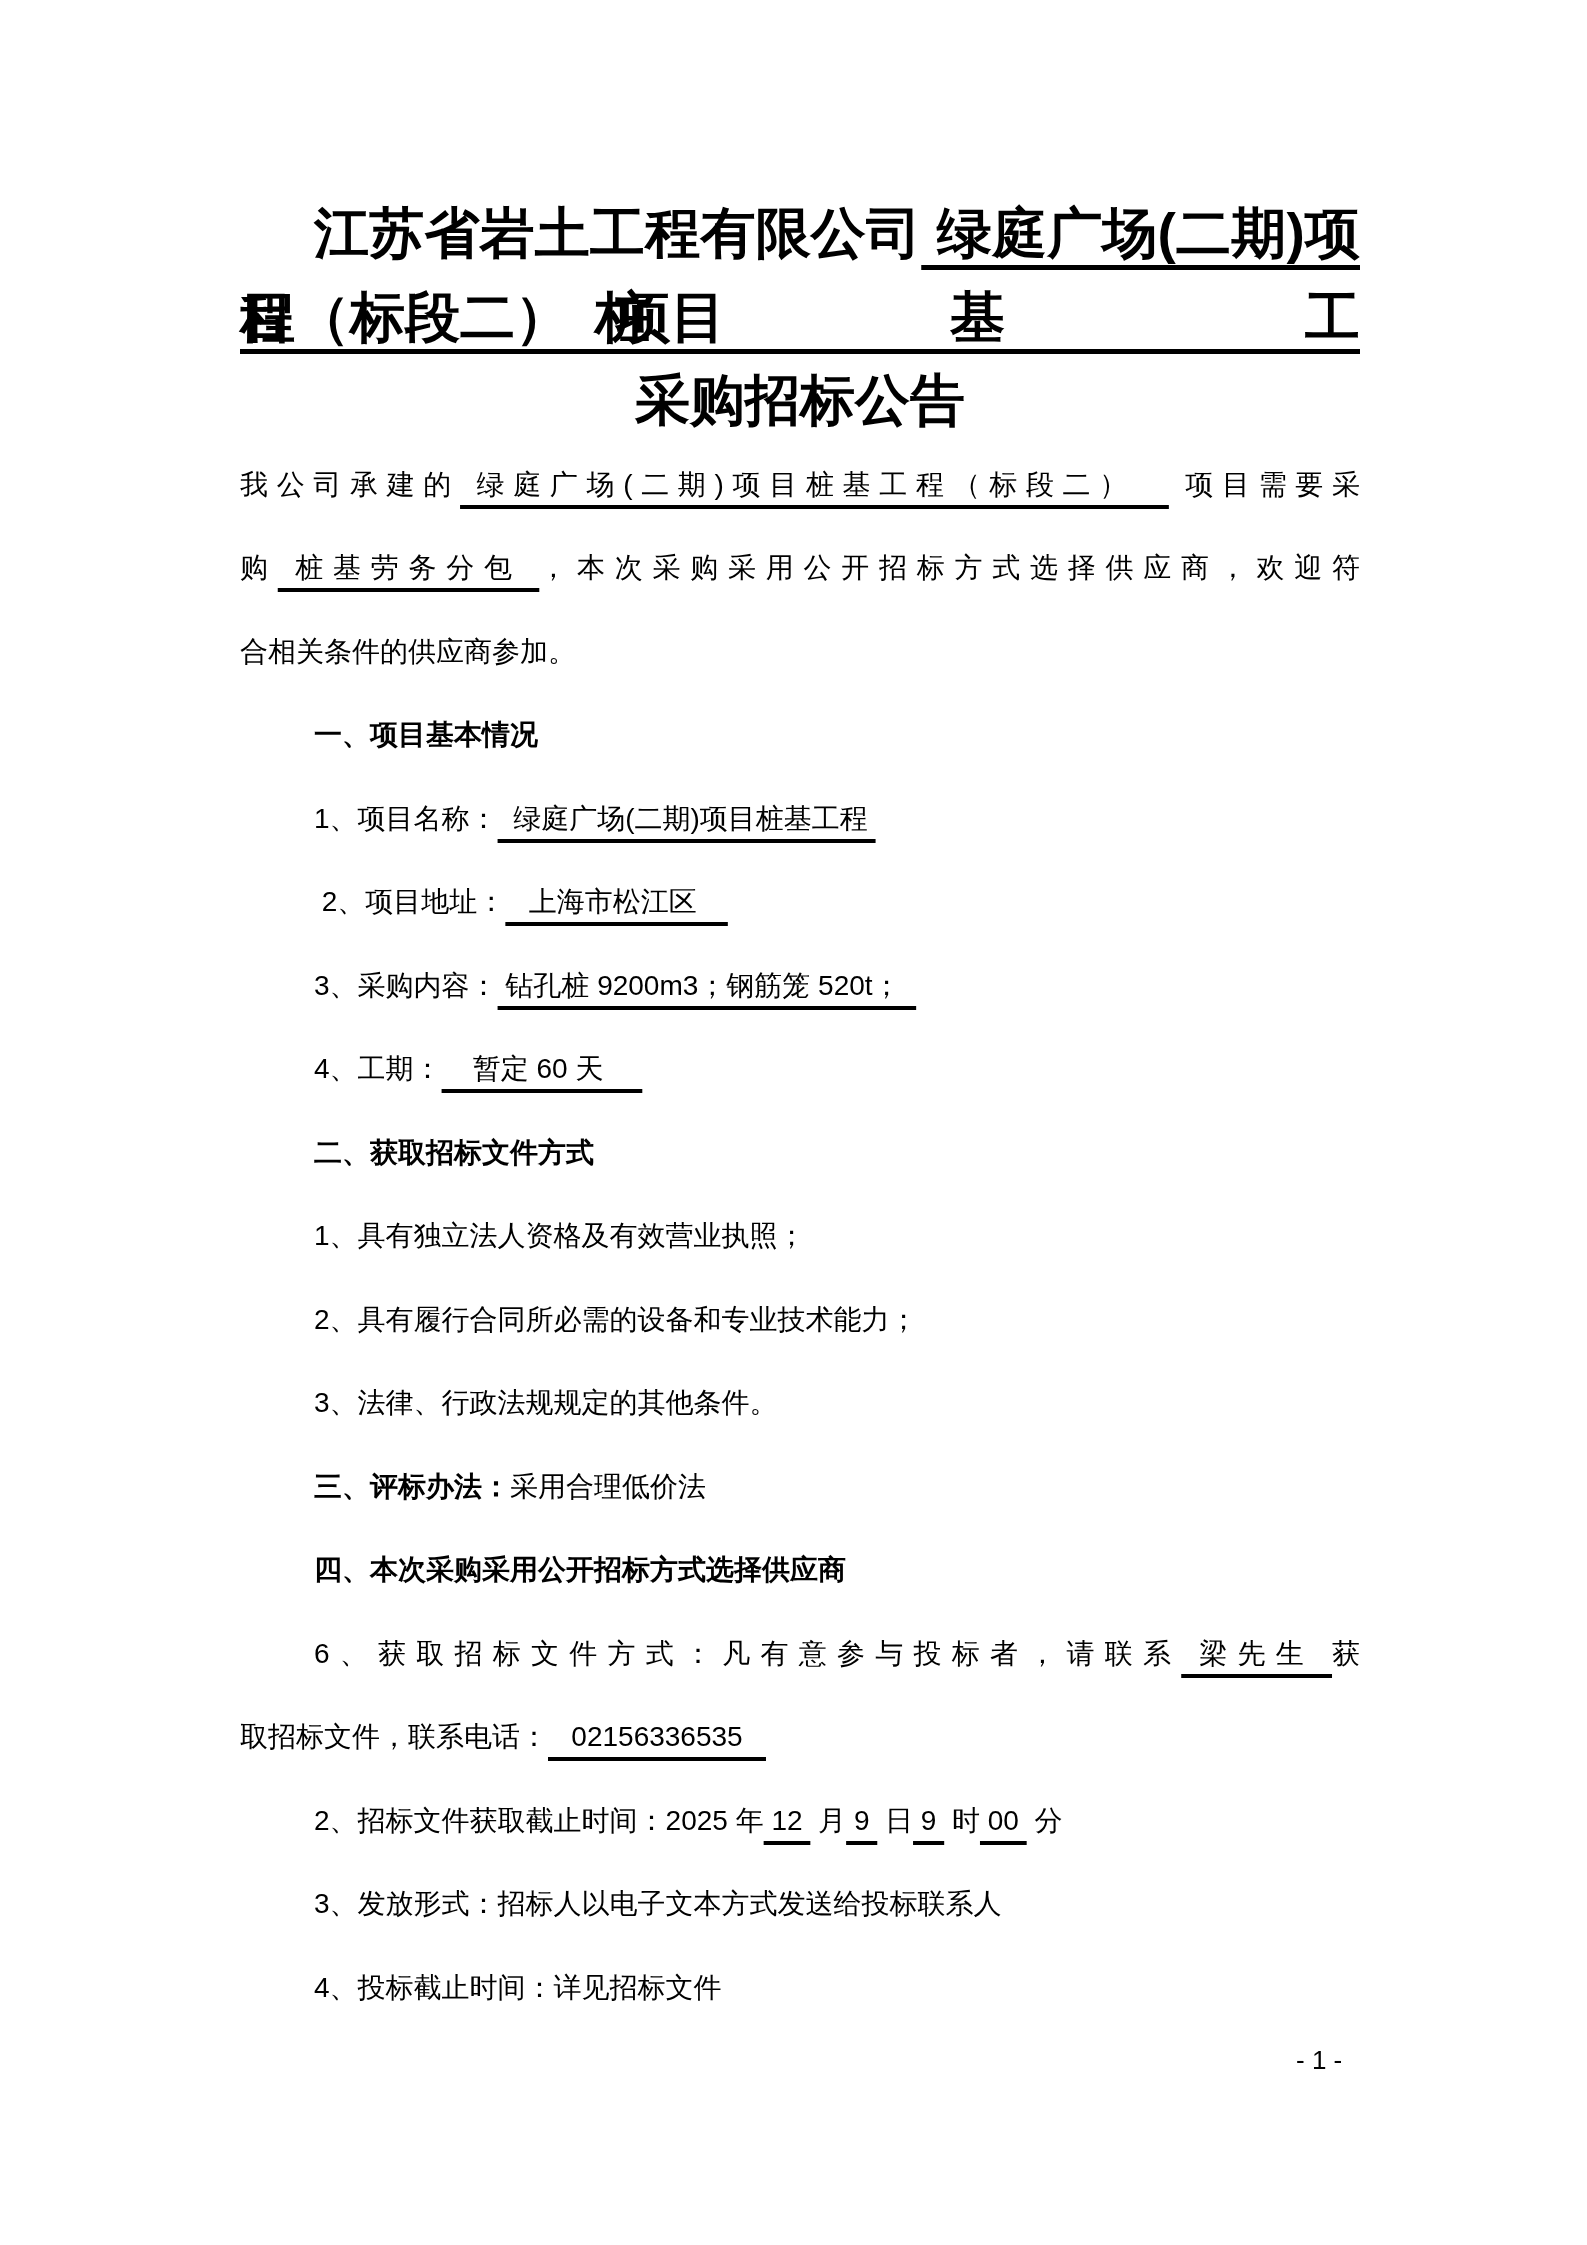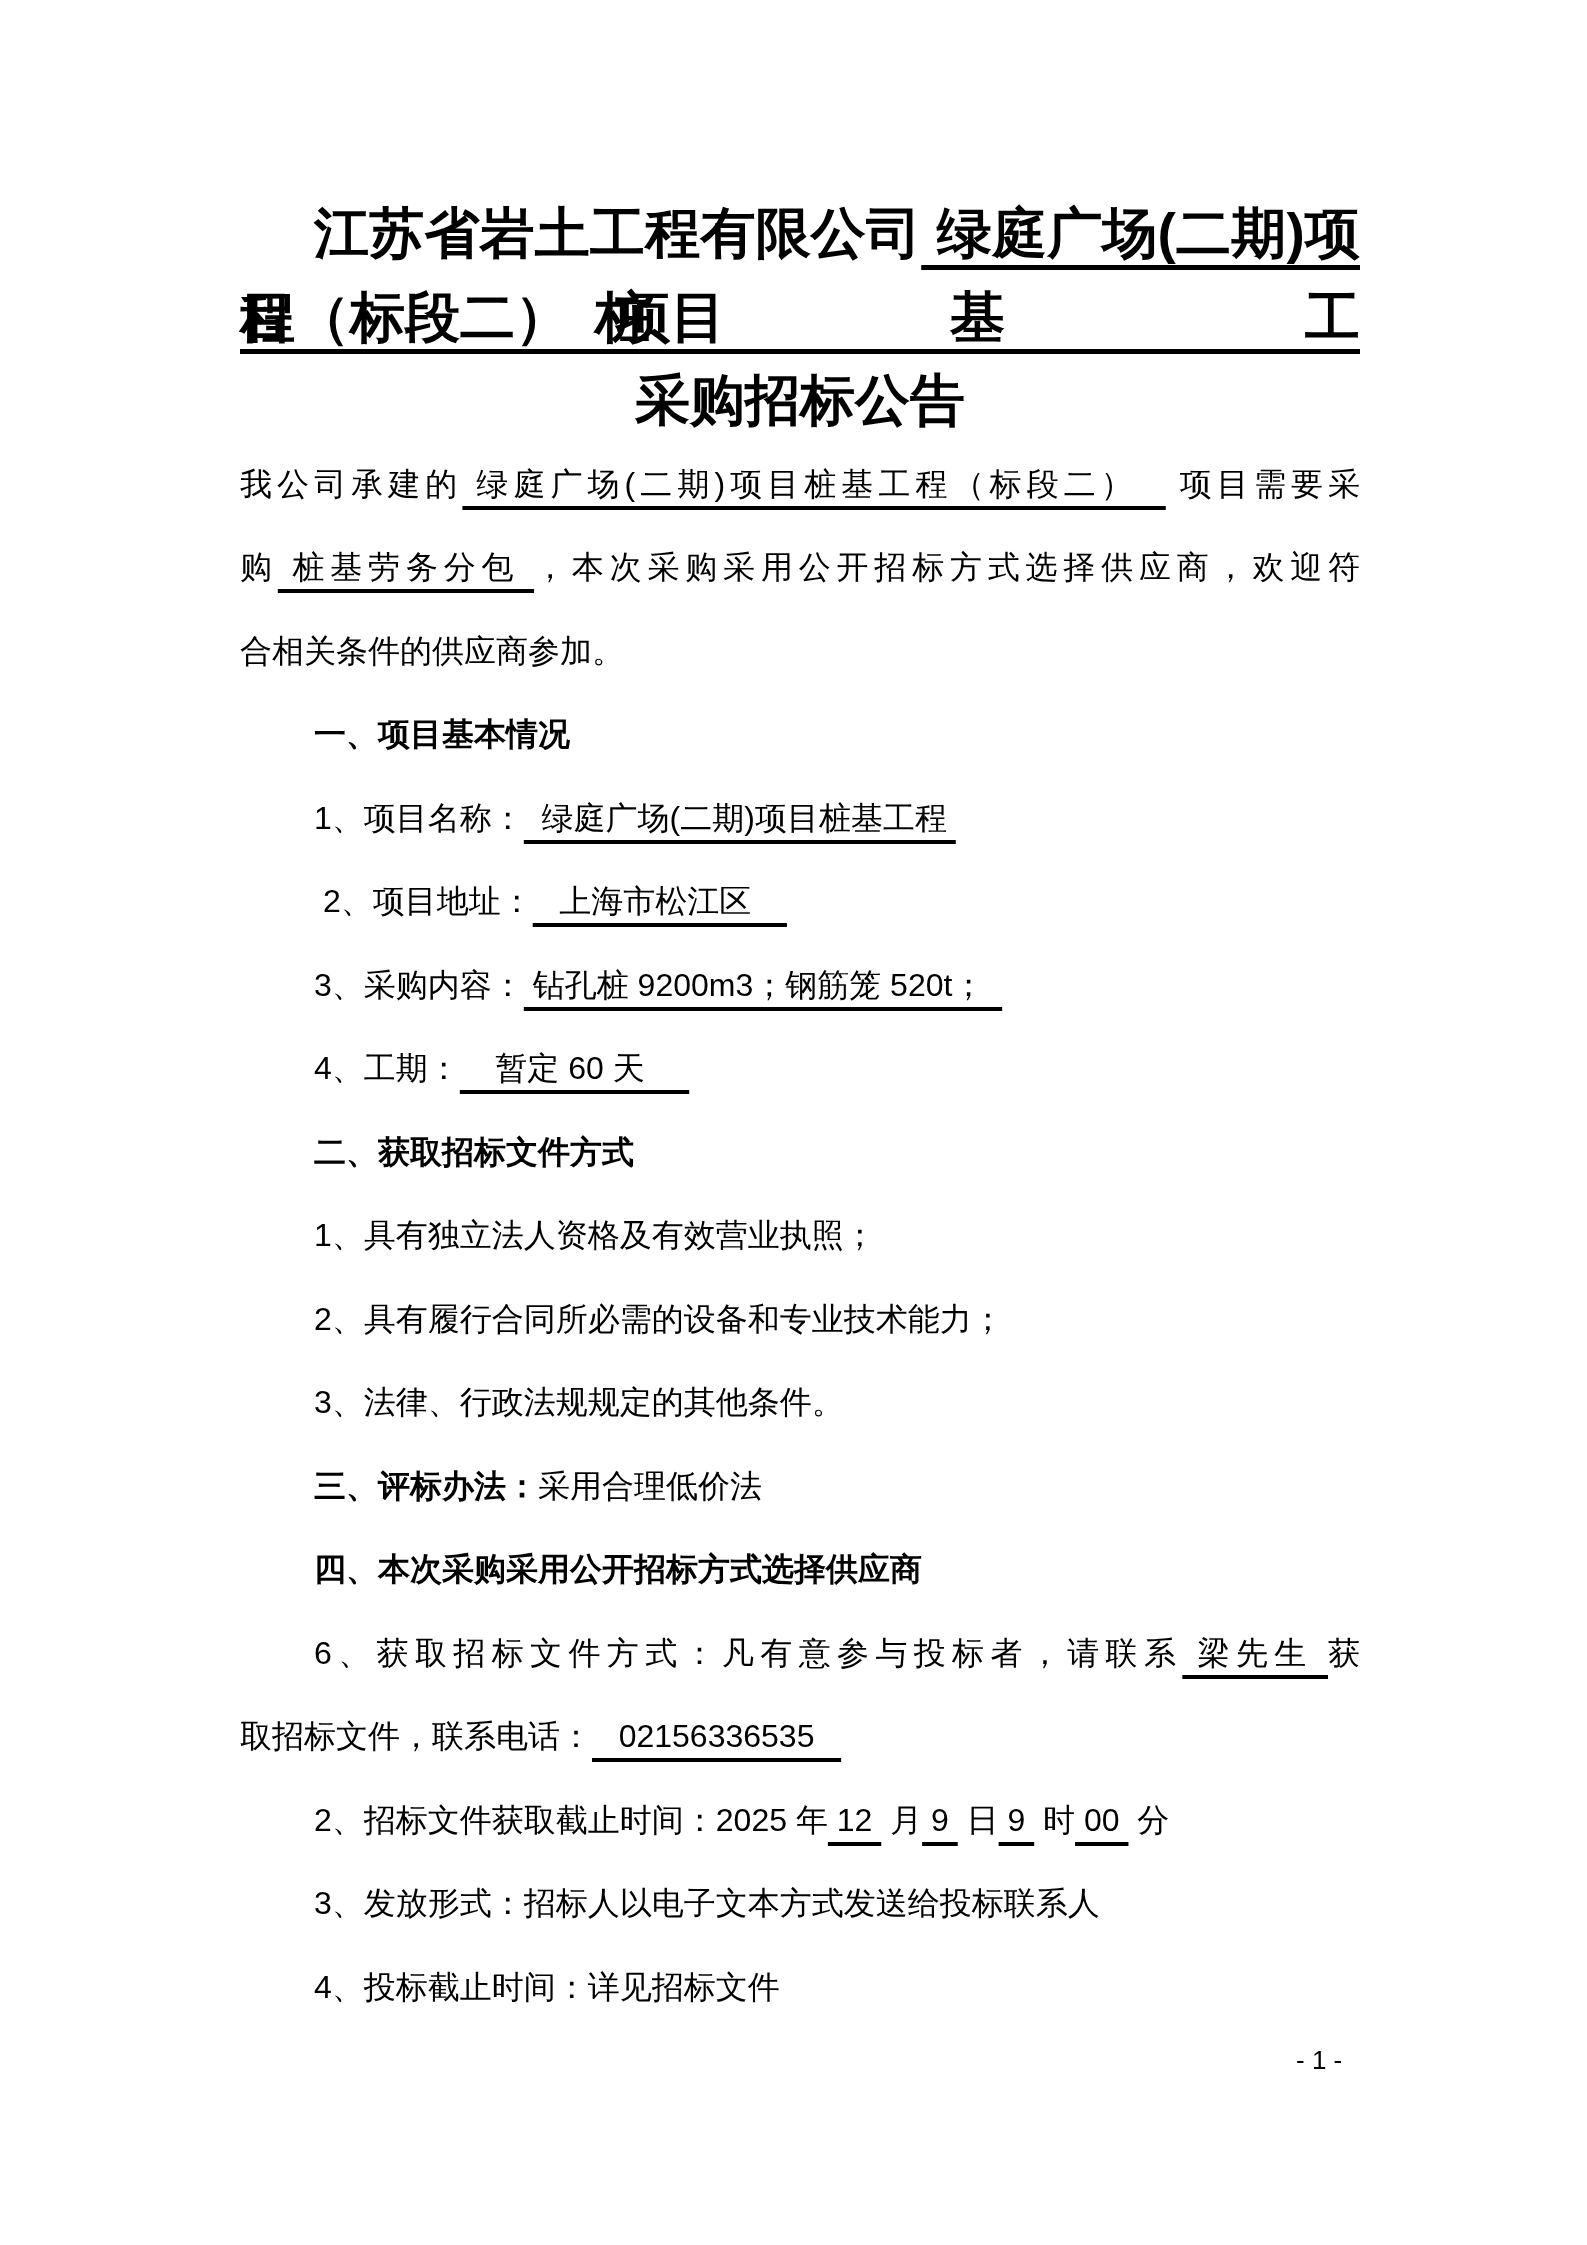--- a/index.html
+++ b/index.html
@@ -16,21 +16,21 @@
     font-family: "Liberation Sans", sans-serif;
     overflow: hidden;
   }
   .doc {
     position: absolute;
     left: 240px;
     top: 192px;
     width: 1120px;
   }
   .line {
-    font-size: 32px;
+    font-size: 28px;
     line-height: 83.5px;
     height: 83.5px;
     white-space: nowrap;
   }
   .line.title {
     font-size: 55px;
     font-weight: 700;
   }
   .center { text-align: center; }
   .indent { text-indent: 74px; }

